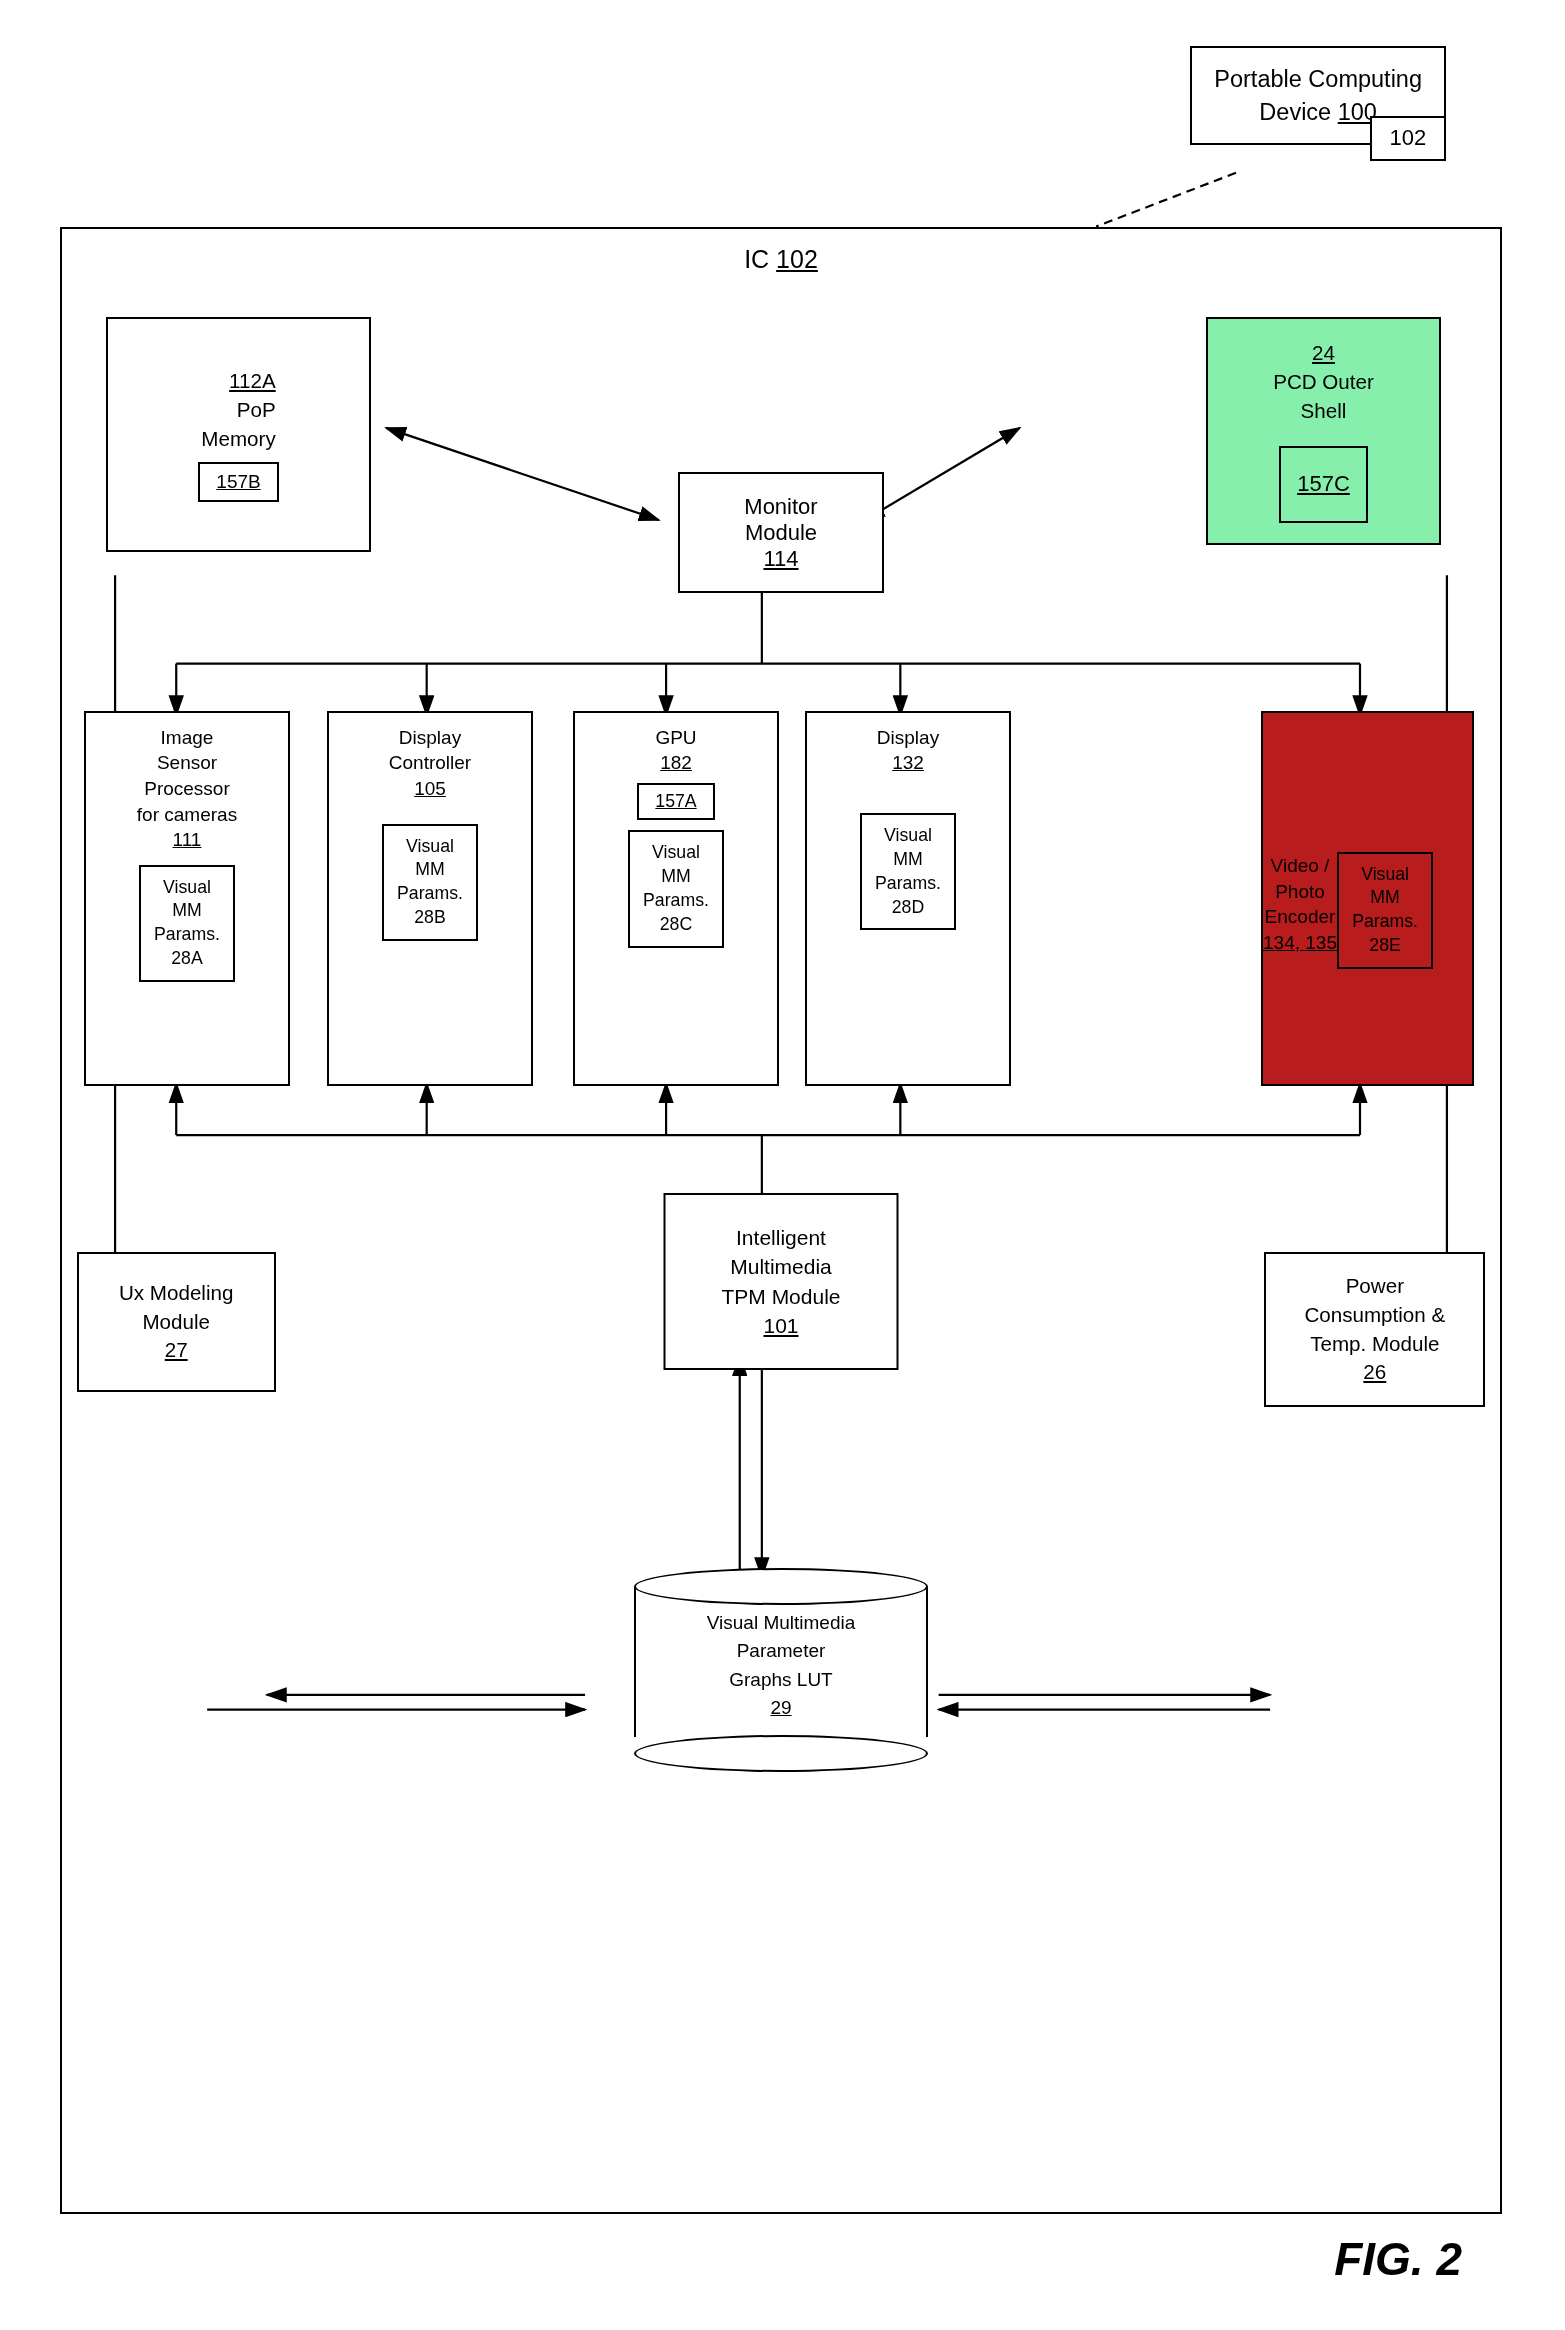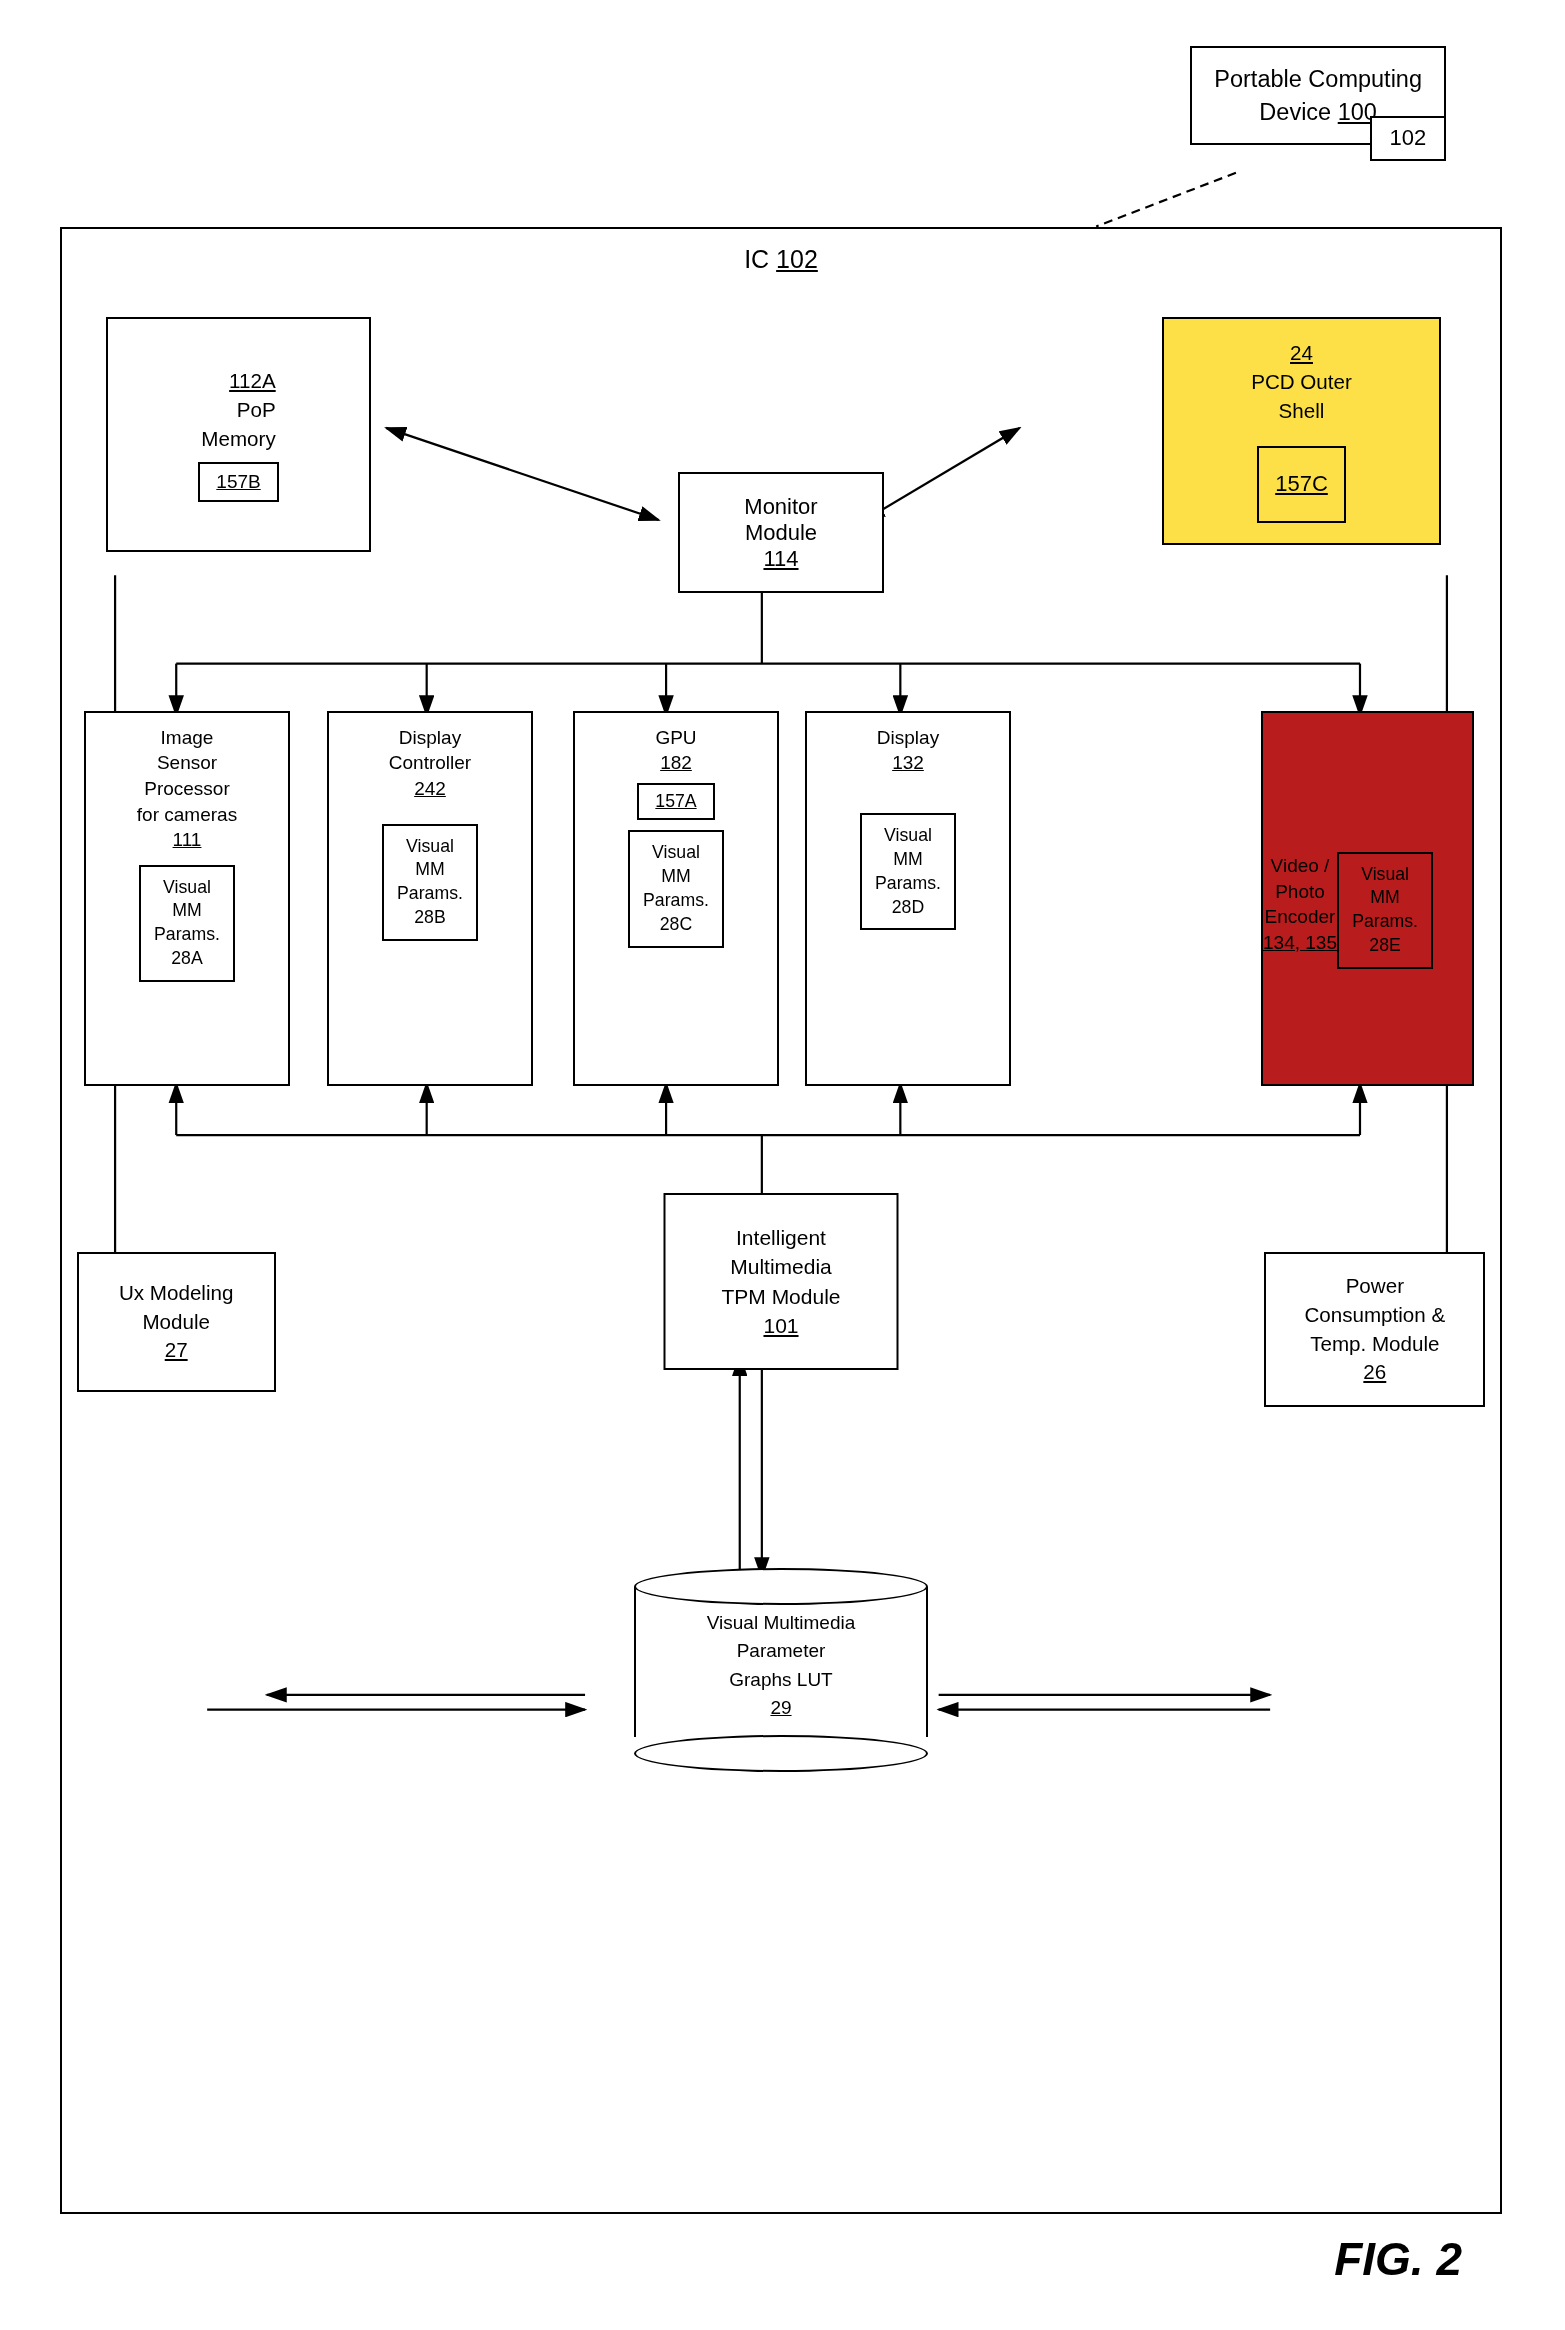--- a/index.html
+++ b/index.html
@@ -107,36 +107,36 @@
 
       <line x1="1640" y1="2010" x2="1190" y2="2010" stroke="#000" stroke-width="3" marker-end="url(#arr)"></line>
 
     </svg>
 
     <div style="position:absolute; top:88px; left:44px; width:265px; height:235px; border:2.2px solid #000; display:flex; flex-direction:column; align-items:center; justify-content:center; font-size:20.6px; line-height:1.4; text-align:right; background:#fff;">
       <div><u>112A</u><br>PoP<br>Memory</div>
       <div style="border:2.2px solid #000; padding:4.4px 16px; margin-top:8.8px; font-size:19px;"><u>157B</u></div>
     </div>
 
-    <div style="position:absolute; top:88px; right:59px; width:279px; height:228px; border:2.2px solid #000; display:flex; flex-direction:column; align-items:center; justify-content:center; font-size:20.6px; line-height:1.4; text-align:center; background:#fde047;">
+    <div style="position:absolute; top:88px; right:59px; width:235px; height:228px; border:2.2px solid #000; display:flex; flex-direction:column; align-items:center; justify-content:center; font-size:20.6px; line-height:1.4; text-align:center; background:#86efac;">
       <div><u>24</u><br>PCD Outer<br>Shell</div>
       <div style="border:2.2px solid #000; padding:21px 16px; margin-top:20px; font-size:22px;"><u>157C</u></div>
     </div>
 
     <div style="position:absolute; top:243px; left:50%; transform:translateX(-50%); width:206px; height:121px; border:2.2px solid #000; display:flex; flex-direction:column; align-items:center; justify-content:center; font-size:22px; text-align:center; background:#fff;">
       <div>Monitor<br>Module<br><u>114</u></div>
     </div>
 
     <div style="position:absolute; top:482px; left:22px; width:206px; height:375px; border:2.2px solid #000; display:flex; flex-direction:column; align-items:center; justify-content:flex-start; padding-top:11.8px; font-size:19px; line-height:1.35; text-align:center; background:#fff;">
       <div>Image<br>Sensor<br>Processor<br>for cameras<br><u>111</u></div>
       <div style="border:2.2px solid #000; padding:8.8px 13.2px; margin-top:11.8px; font-size:17.7px; line-height:1.35; text-align:center;">Visual<br>MM<br>Params.<br>28A</div>
     </div>
 
     <div style="position:absolute; top:482px; left:265px; width:206px; height:375px; border:2.2px solid #000; display:flex; flex-direction:column; align-items:center; justify-content:flex-start; padding-top:11.8px; font-size:19px; line-height:1.35; text-align:center; background:#fff;">
-      <div>Display<br>Controller<br><u>242</u></div>
+      <div>Display<br>Controller<br><u>105</u></div>
       <div style="border:2.2px solid #000; padding:8.8px 13.2px; margin-top:22px; font-size:17.7px; line-height:1.35; text-align:center;">Visual<br>MM<br>Params.<br>28B</div>
     </div>
 
     <div style="position:absolute; top:482px; left:511px; width:206px; height:375px; border:2.2px solid #000; display:flex; flex-direction:column; align-items:center; justify-content:flex-start; padding-top:11.8px; font-size:19px; line-height:1.35; text-align:center; background:#fff;">
       <div>GPU<br><u>182</u></div>
       <div style="border:2.2px solid #000; padding:4.4px 16px; margin-top:7.4px; font-size:17.7px;"><u>157A</u></div>
       <div style="border:2.2px solid #000; padding:8.8px 13.2px; margin-top:10.3px; font-size:17.7px; line-height:1.35; text-align:center;">Visual<br>MM<br>Params.<br>28C</div>
     </div>
 
     <div style="position:absolute; top:482px; left:743px; width:206px; height:375px; border:2.2px solid #000; display:flex; flex-direction:column; align-items:center; justify-content:flex-start; padding-top:11.8px; font-size:19px; line-height:1.35; text-align:center; background:#fff;">

